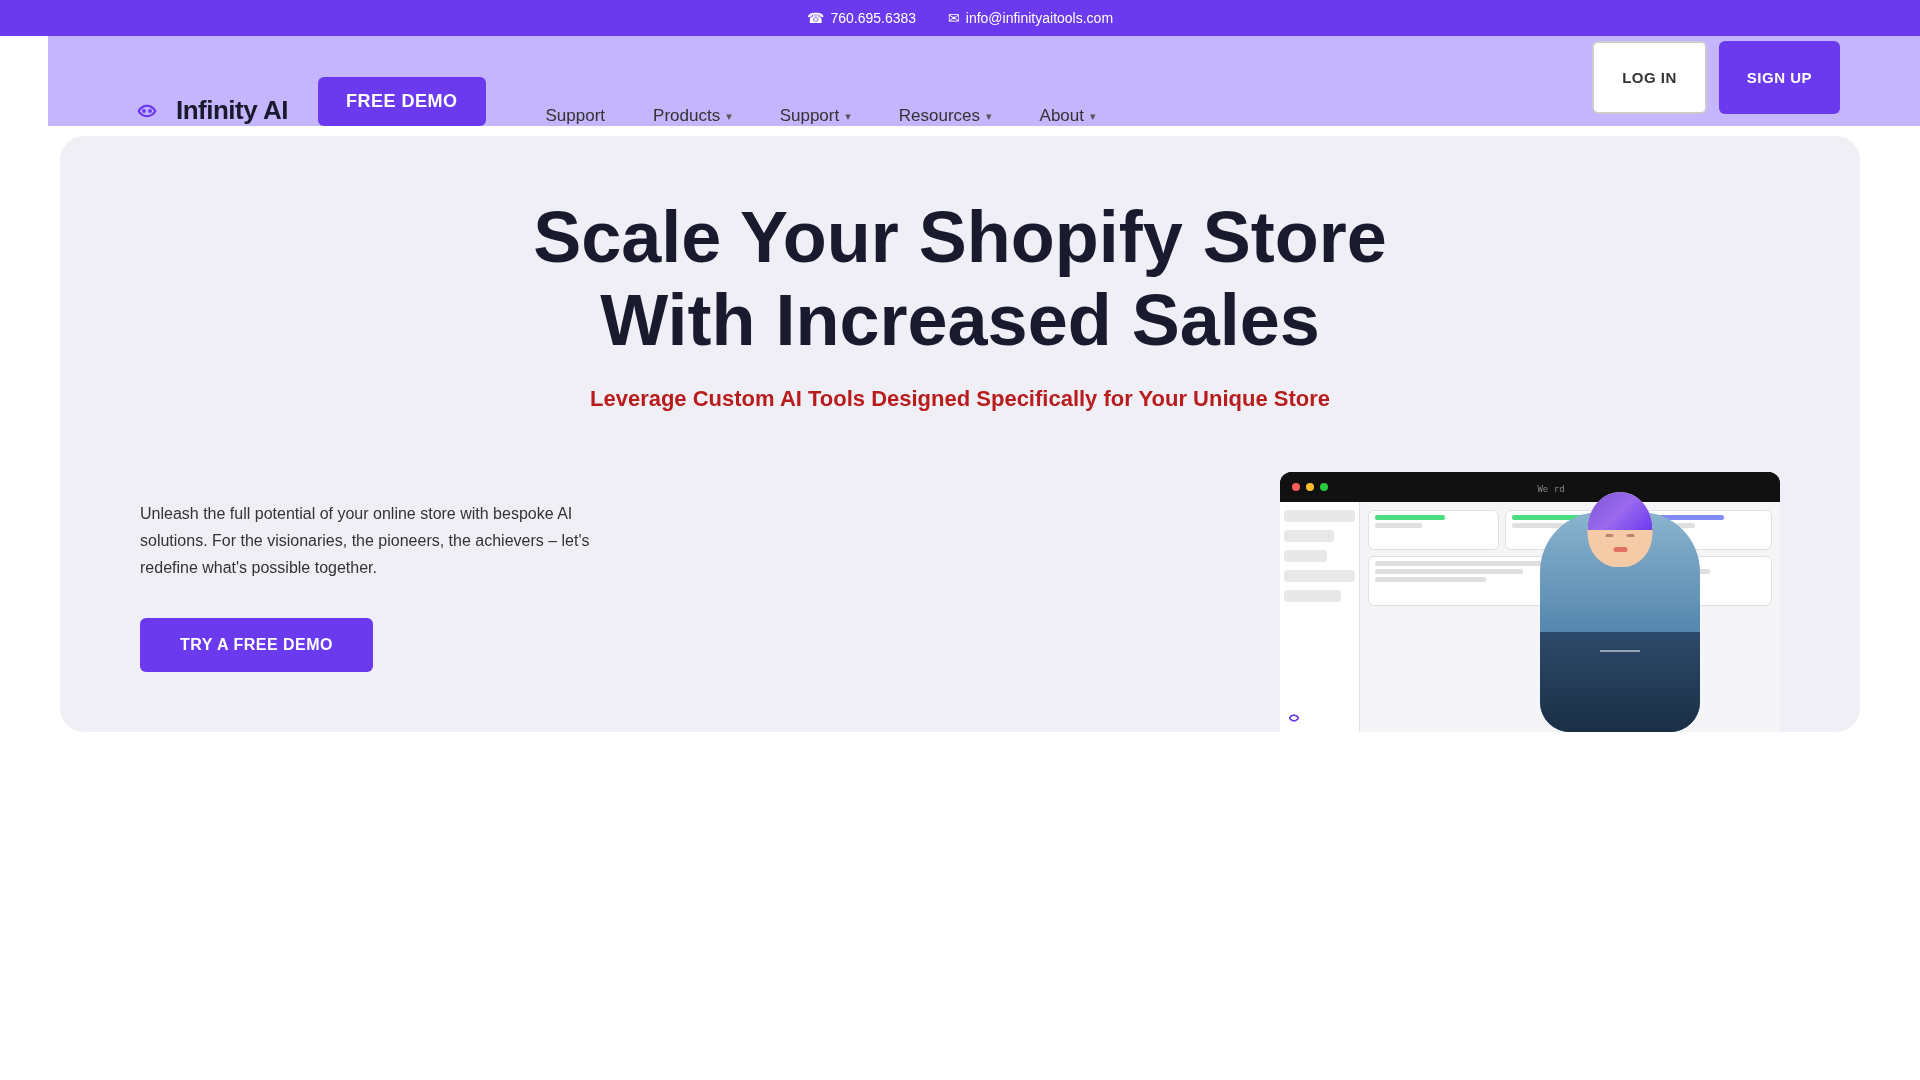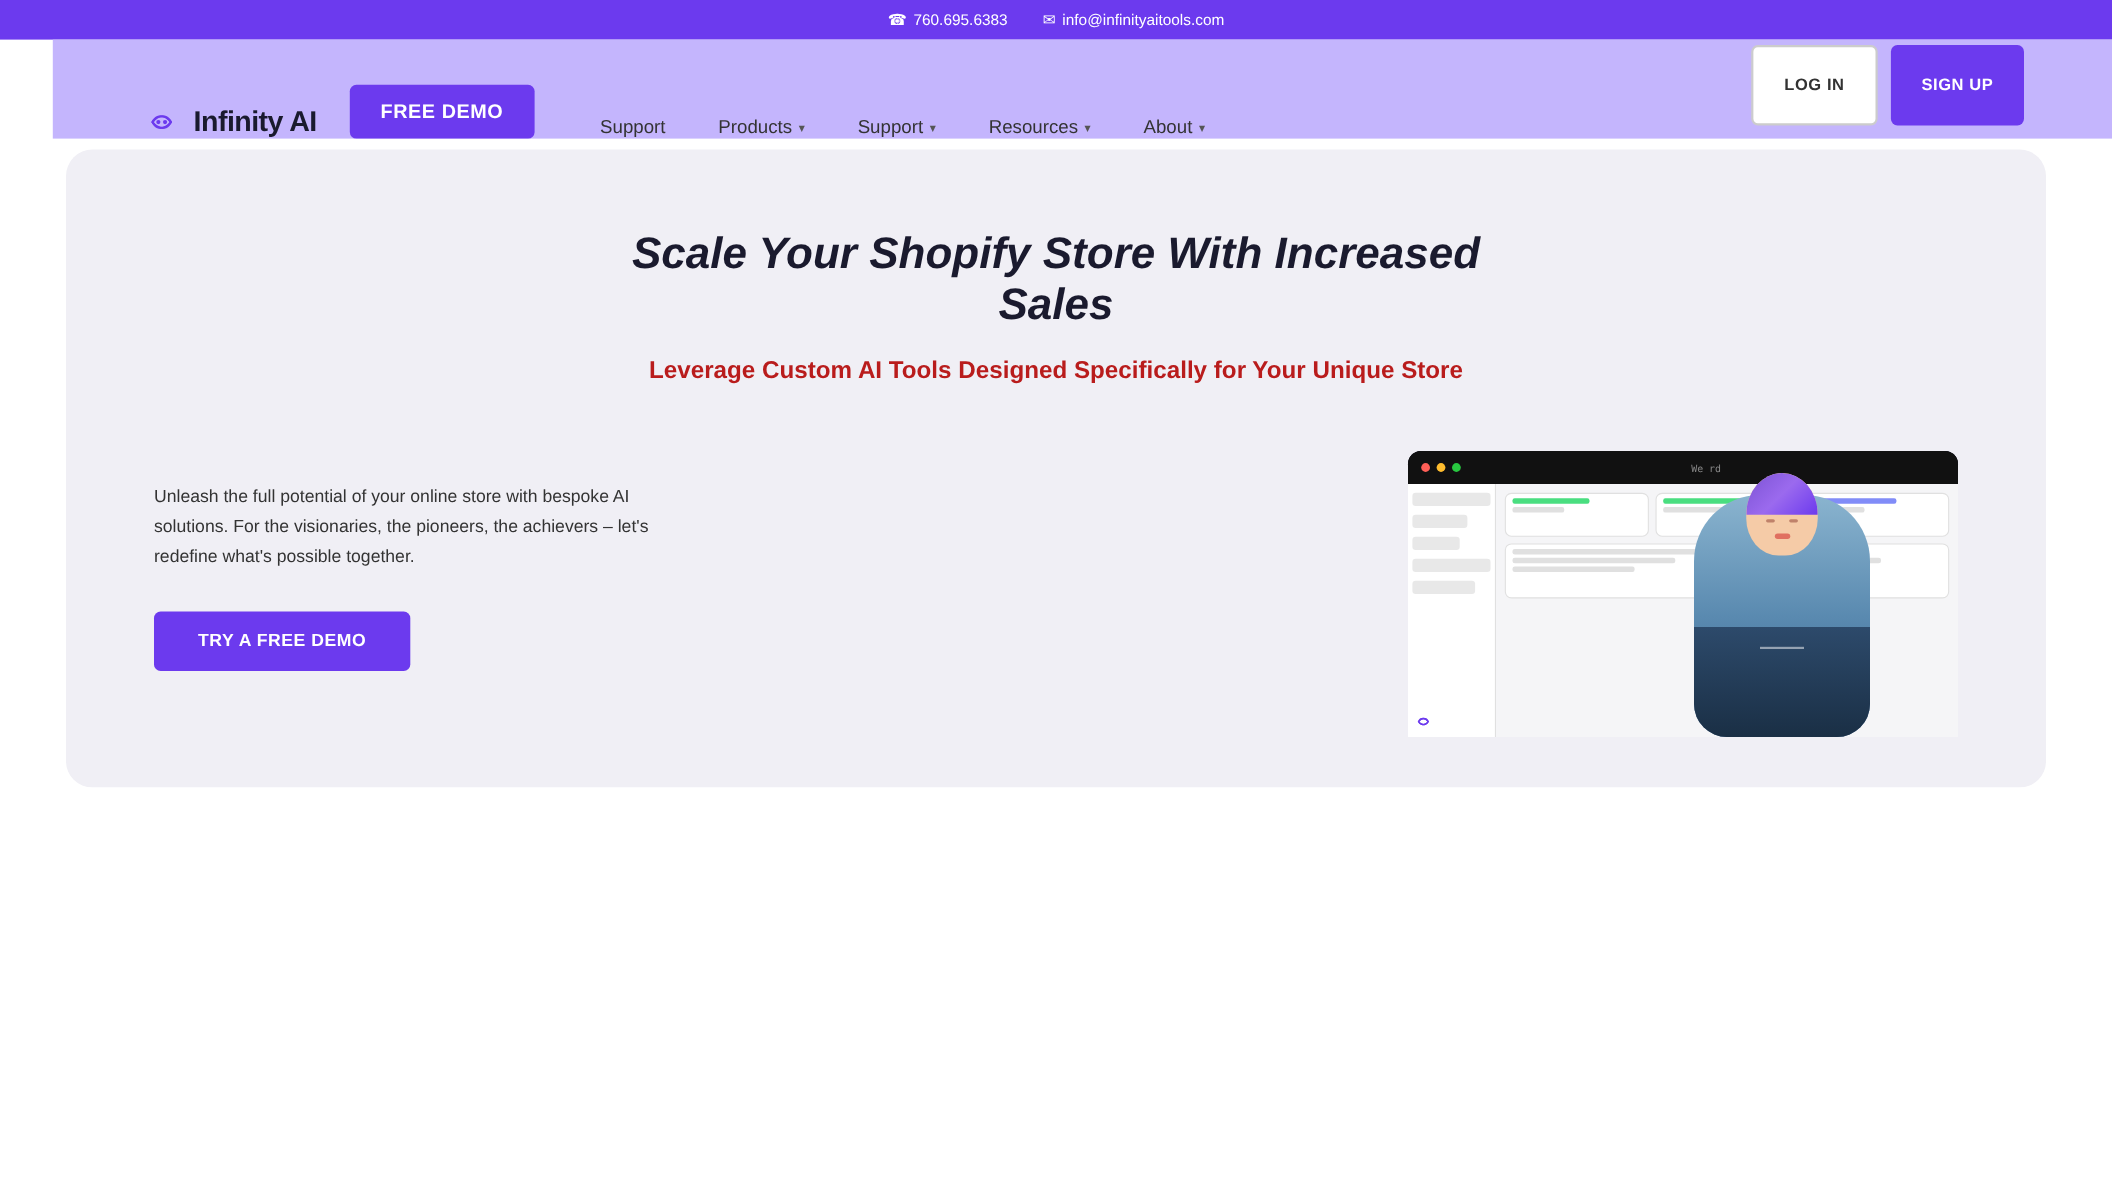--- a/index.html
+++ b/index.html
@@ -121,28 +121,27 @@
     .hero {
       background: #f0eff5;
       border-radius: 24px;
       margin: 10px 60px 0 60px;
       padding: 60px 80px 0 80px;
       min-height: 580px;
       position: relative;
       overflow: hidden;
     }
     .hero-title {
-      font-size: 40px;
+      font-size: 72px;
       font-weight: 800;
       color: #1a1a2e;
       text-align: center;
       line-height: 1.15;
       max-width: 860px;
-      margin: 12px auto 24px auto;
-      font-style: italic;
+      margin: 0 auto 24px auto;
     }
     .hero-subtitle {
       font-size: 22px;
       font-weight: 700;
       color: #b91c1c;
       text-align: center;
       margin-bottom: 60px;
     }
     .hero-bottom {
       display: flex;

